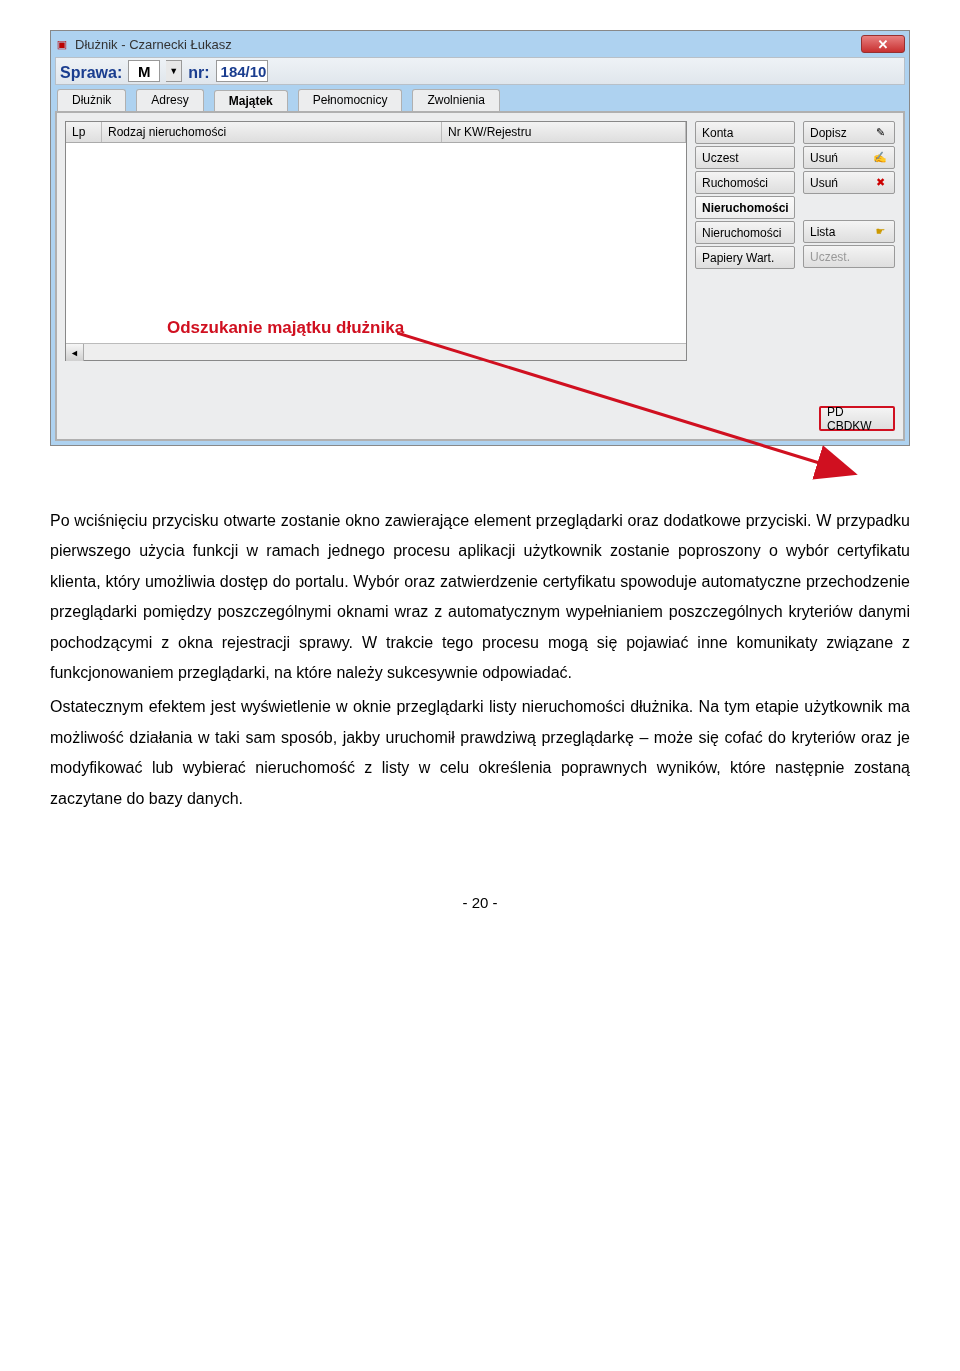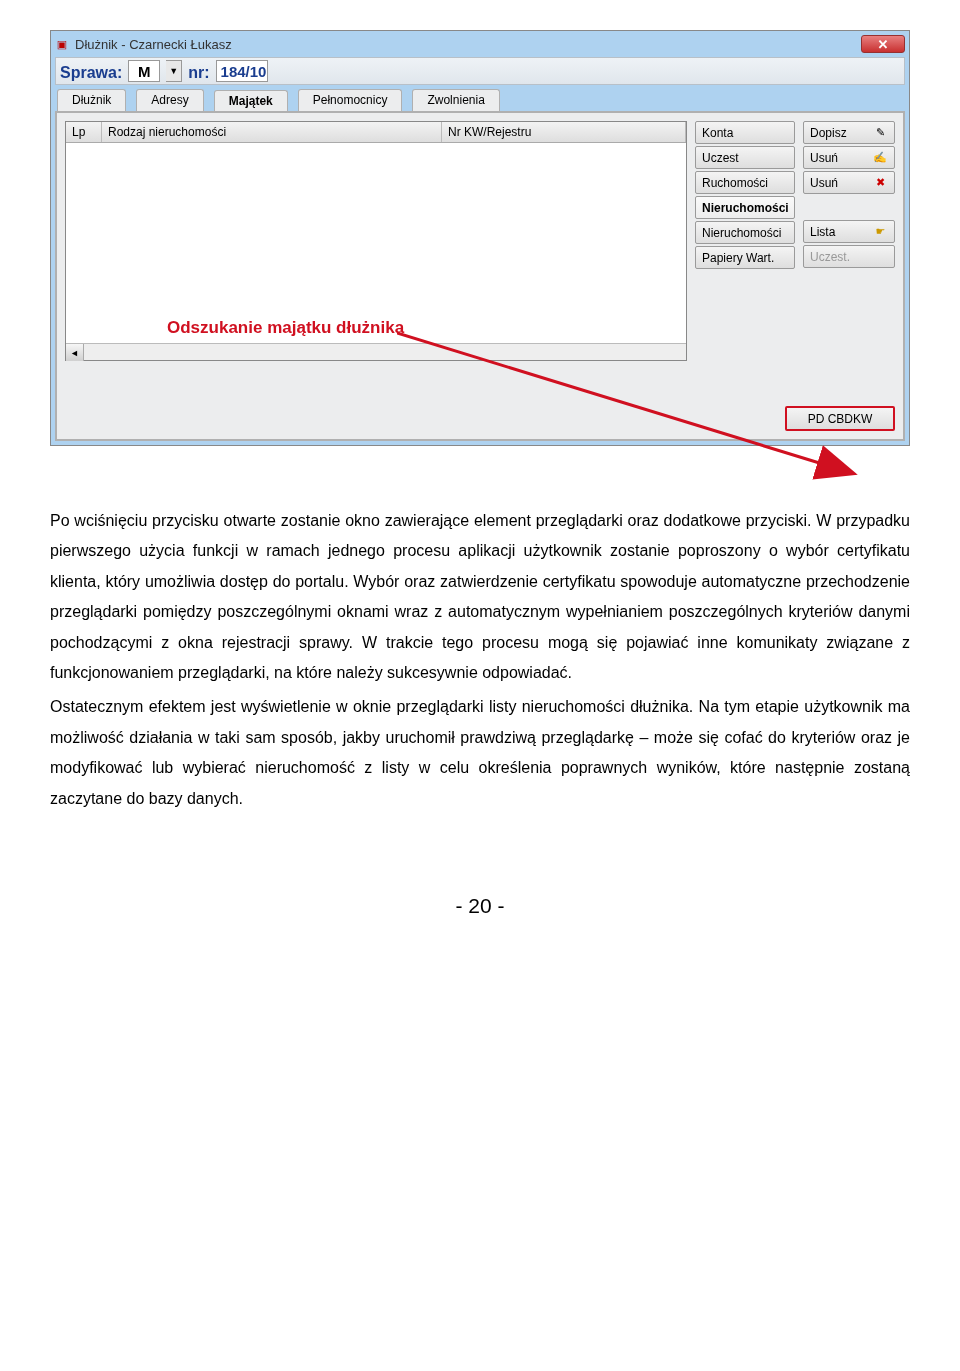--- a/index.html
+++ b/index.html
@@ -178,21 +178,21 @@
     font-weight:bold;
   }
   .act-btn { width:92px; }
   .act-btn.disabled, .cb-btn.disabled { color:#999; }
   .list-btns { margin-top:24px; }
   .bottom-box {
     position:absolute;
     right:8px;
     bottom:8px;
   }
-  .cb-btn { width:110px; height:25px; justify-content:center; }
+  .cb-btn { width:76px; height:25px; justify-content:center; }
   .cb-btn.highlight { border:2px solid #d01020; }
   .right-stack { display:flex; flex-direction:column; gap:2px; }
   .annotation {
     position:absolute;
     color:#d01020;
     font-weight:bold;
     font-size:17px;
     left:110px;
     top:205px;
     pointer-events:none;
@@ -206,21 +206,21 @@
     pointer-events:none;
   }
   .body-text {
     font-size:16px;
     line-height:1.9;
     text-align:justify;
   }
   .body-text p { margin:0 0 4px 0; }
   .footer {
     text-align:center;
-    font-size:21px;
+    font-size:15px;
     margin-top:80px;
   }
   .icon-sq {
     width:15px; height:15px;
     display:inline-flex; align-items:center; justify-content:center;
     font-size:11px;
   }
 </style>
 </head>
 <body>

